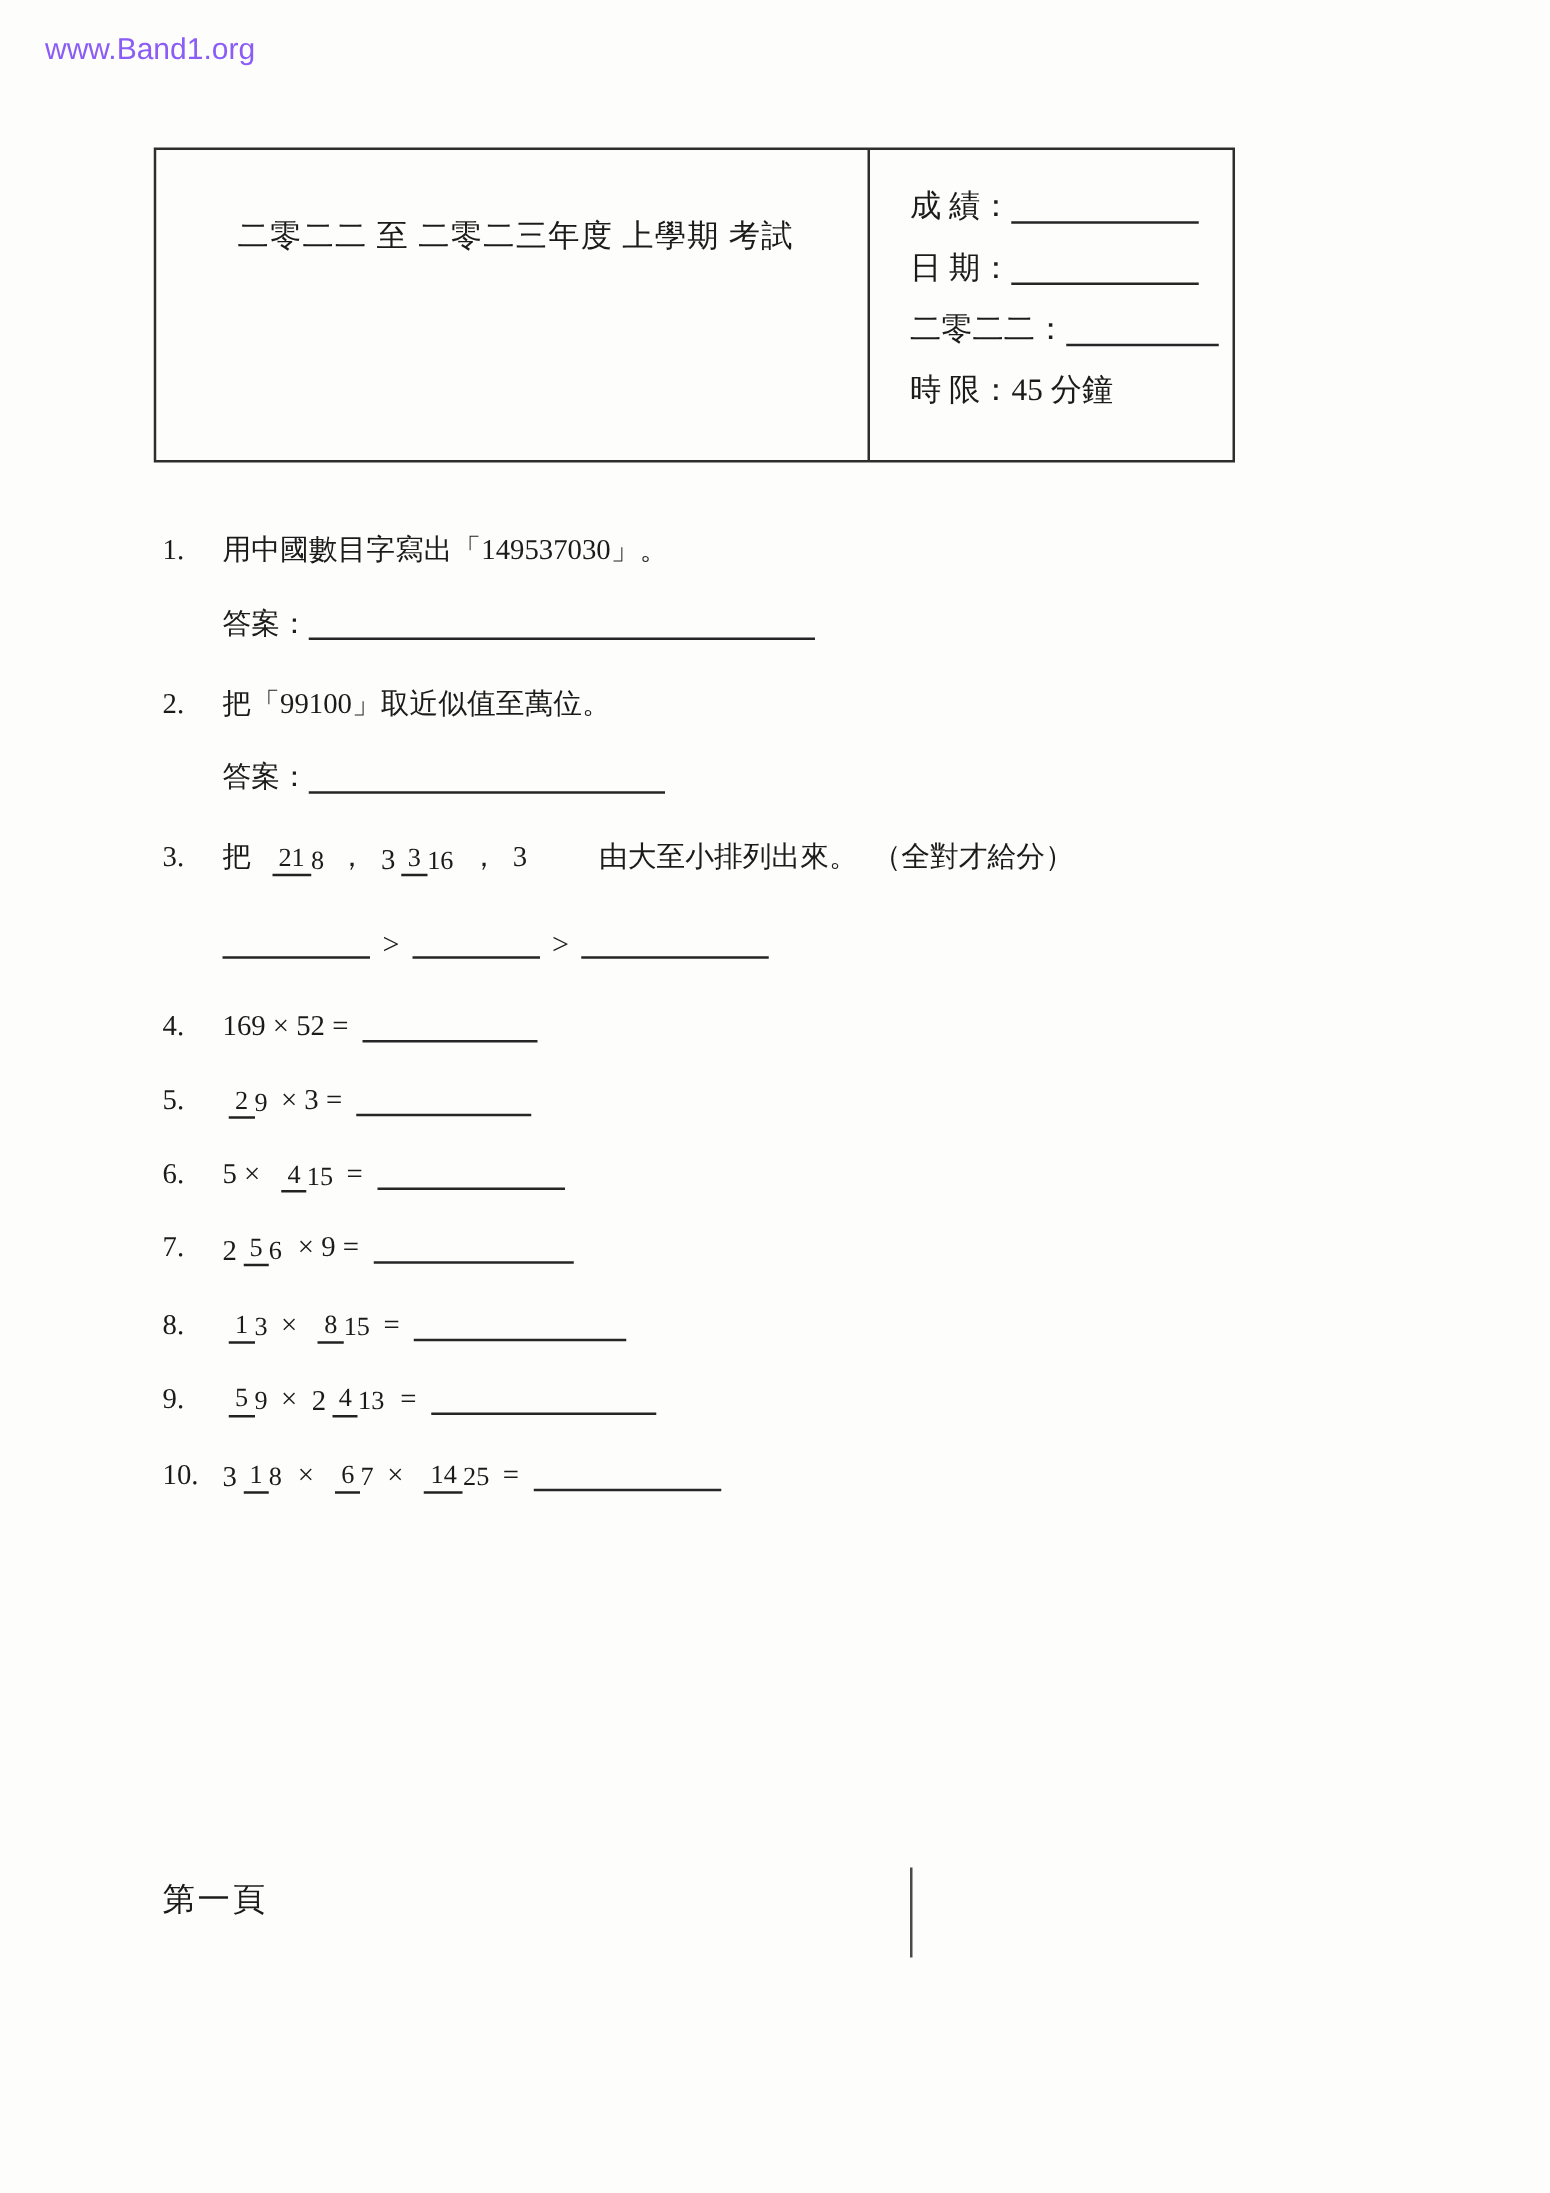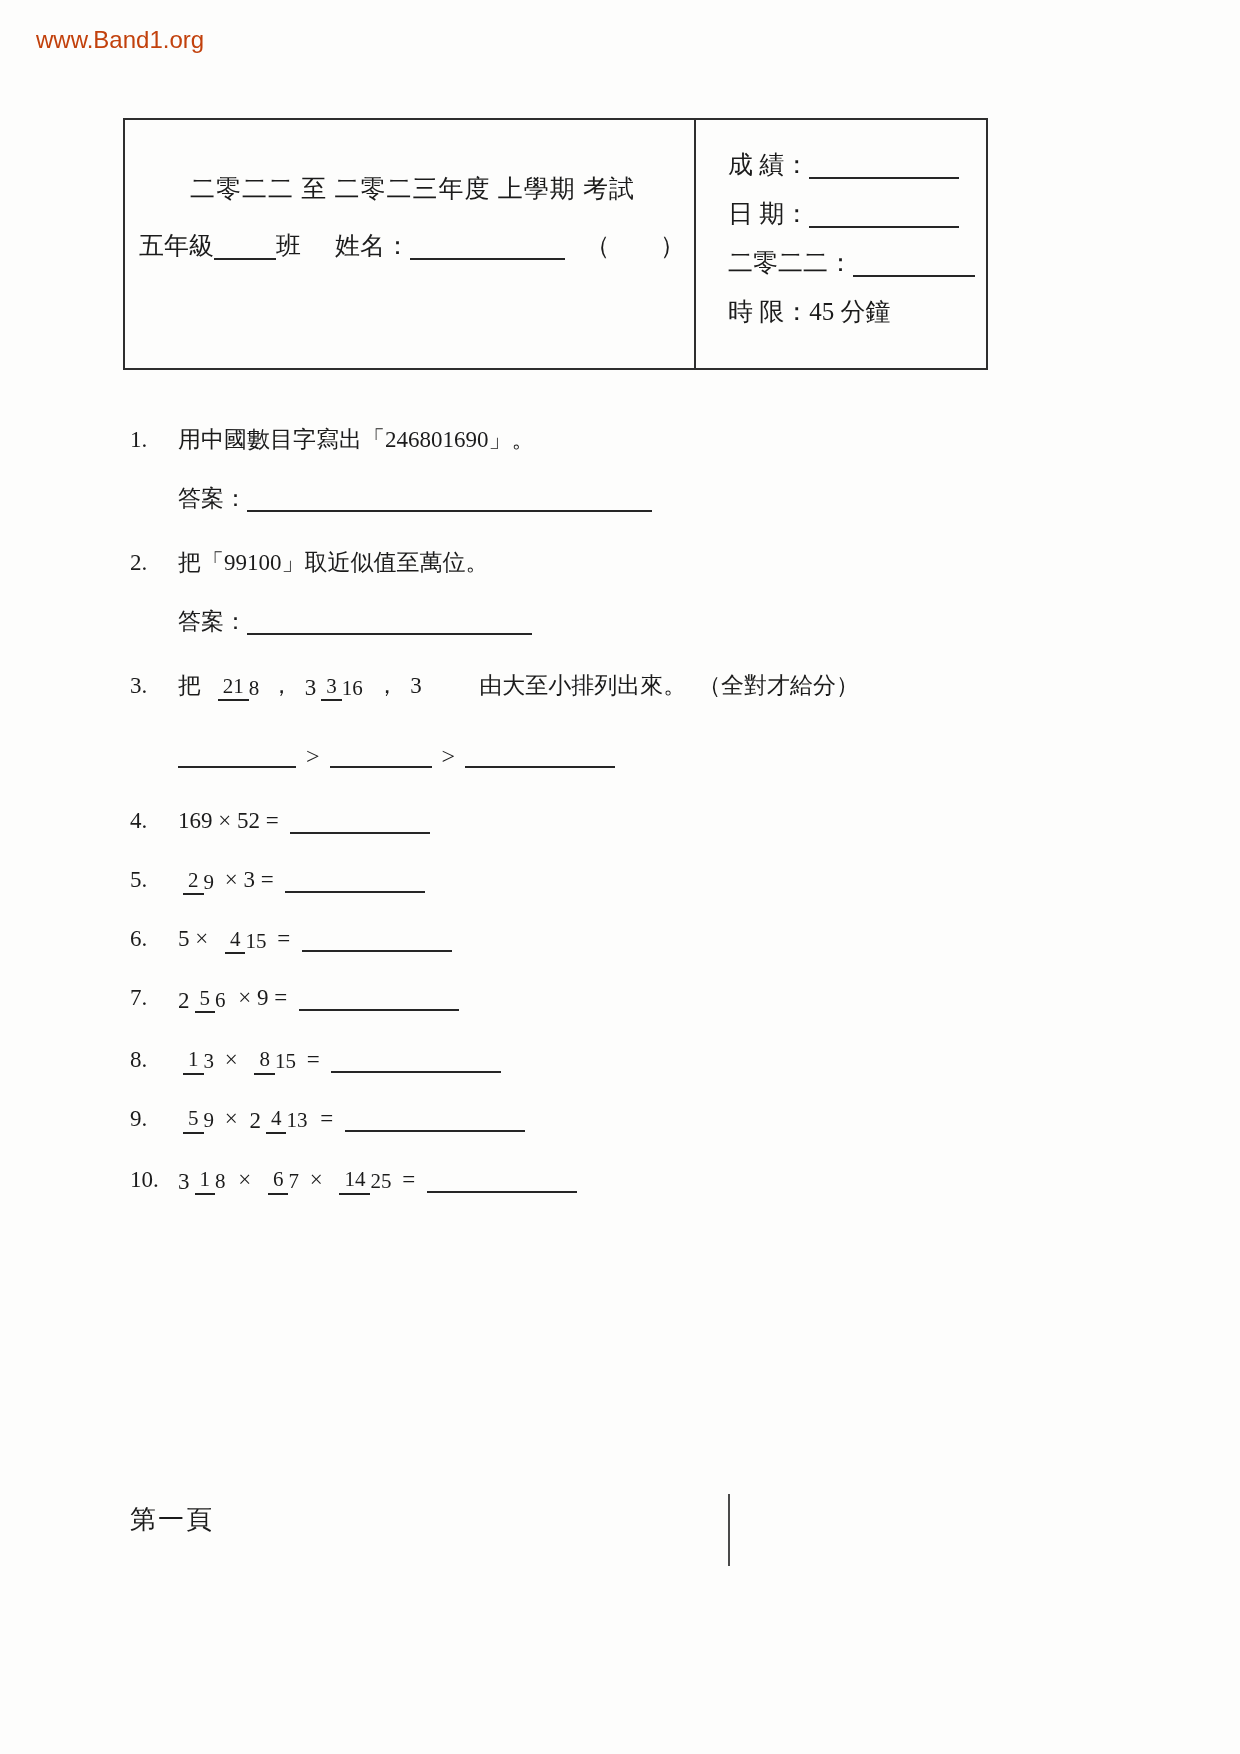--- a/index.html
+++ b/index.html
@@ -5,21 +5,21 @@
   * { margin:0; padding:0; box-sizing:border-box; }
   html,body { background:#e8e8e8; }
   body { font-family:"Liberation Serif","DejaVu Serif",serif; }
   .page {
     position:relative; width:1240px; height:1754px; margin:0 auto;
     background:#fdfdfc; color:#1b1b1b; overflow:hidden;
   }
   .watermark {
     position:absolute; left:36px; top:26px;
     font-family:"Liberation Sans","DejaVu Sans",sans-serif;
-    font-size:24px; color:#c2410c;
+    font-size:24px; color:#8b5cf6;
   }
   
   .header-box {
     position:absolute; left:123px; top:118px; width:865px; height:252px;
     border:2.5px solid #2e2e2e; display:flex;
   }
   .hb-left { flex:1; padding:52px 8px 0 14px; }
   .hb-line1 { text-align:center; font-size:25px; letter-spacing:1px; white-space:nowrap; }
   .hb-line2 { text-align:center; font-size:25px; margin-top:20px; letter-spacing:1px; }
   .hb-line3 { font-size:25px; margin-top:24px; white-space:nowrap; }
@@ -57,35 +57,32 @@
 </head>
 <body>
 
 <div class="page">
 
   <div class="watermark">www.Band1.org</div>
 
   <div class="header-box">
     <div class="hb-left">
       <div class="hb-line1">二零二二 至 二零二三年度 上學期 考試</div>
-      <div class="hb-line3">
-        <span>五年級</span><span class="blank w60"></span><span>班</span><span class="gap w30"></span><span>姓名：</span><span class="blank w155"></span><span class="gap w20"></span><span>（　　）</span>
-      </div>
     </div>
     <div class="hb-right">
       <div class="hb-r-line"><span>成 績：</span><span class="blank w150"></span></div>
       <div class="hb-r-line"><span>日 期：</span><span class="blank w150"></span></div>
       <div class="hb-r-line"><span>二零二二：</span><span class="blank w120"></span></div>
       <div class="hb-r-line"><span>時 限：45 分鐘</span></div>
     </div>
   </div>
 
   <div class="content">
     <div class="questions">
-        <div class="q-row"><span class="q-num">1.</span><span class="q-text">用中國數目字寫出「246801690」。</span> </div>
+        <div class="q-row"><span class="q-num">1.</span><span class="q-text">用中國數目字寫出「149537030」。</span> </div>
         <div class="answer-row"><span>答案：</span><span class="blank" style="width: 405px;"></span></div>
         <div class="q-row"><span class="q-num">2.</span><span class="q-text">把「99100」取近似值至萬位。</span> </div>
         <div class="answer-row"><span>答案：</span><span class="blank" style="width: 285px;"></span></div>
         <div class="q-row"><span class="q-num">3.</span><span class="q-text">把</span> <span class="frac">
             <span class="num">21</span>
             <span class="den">8</span>
           </span> <span class="q-text">，</span> <span class="mixed">
             <span class="whole">3</span>
             <span class="frac">
               <span class="num">3</span>

